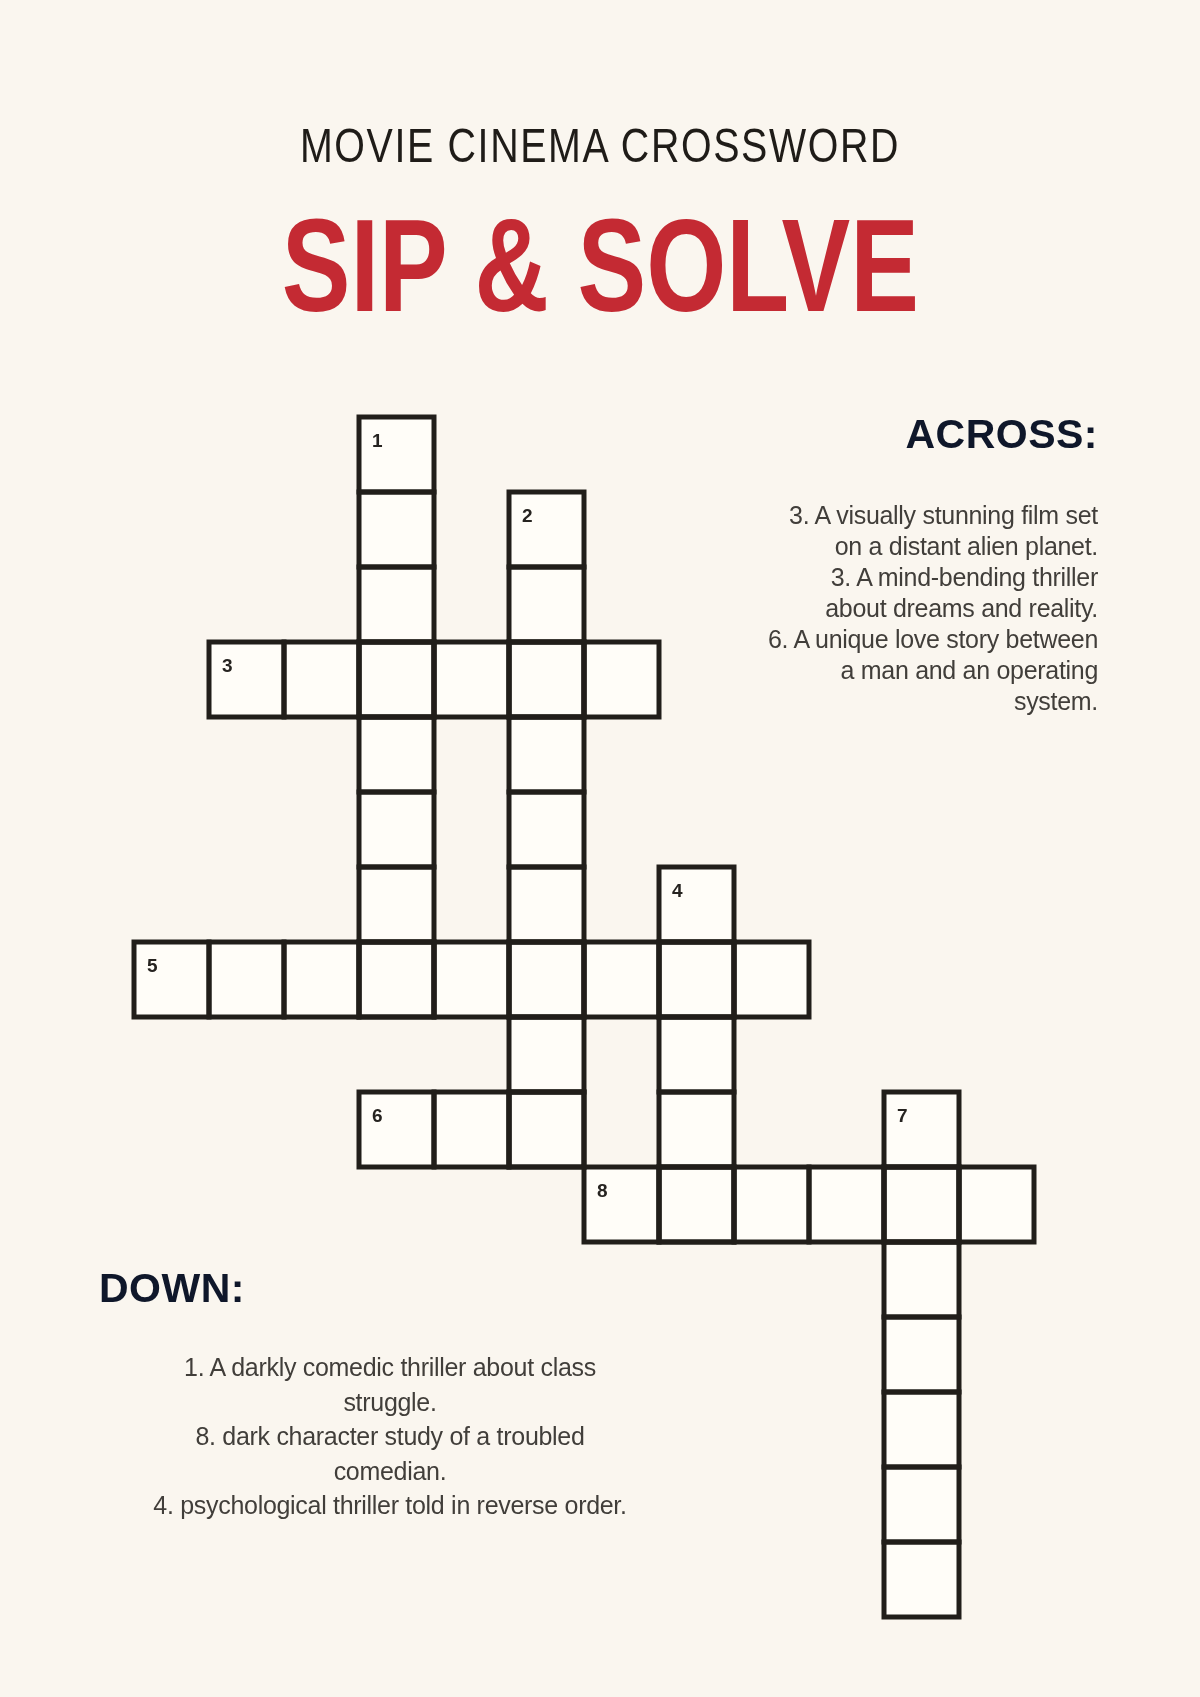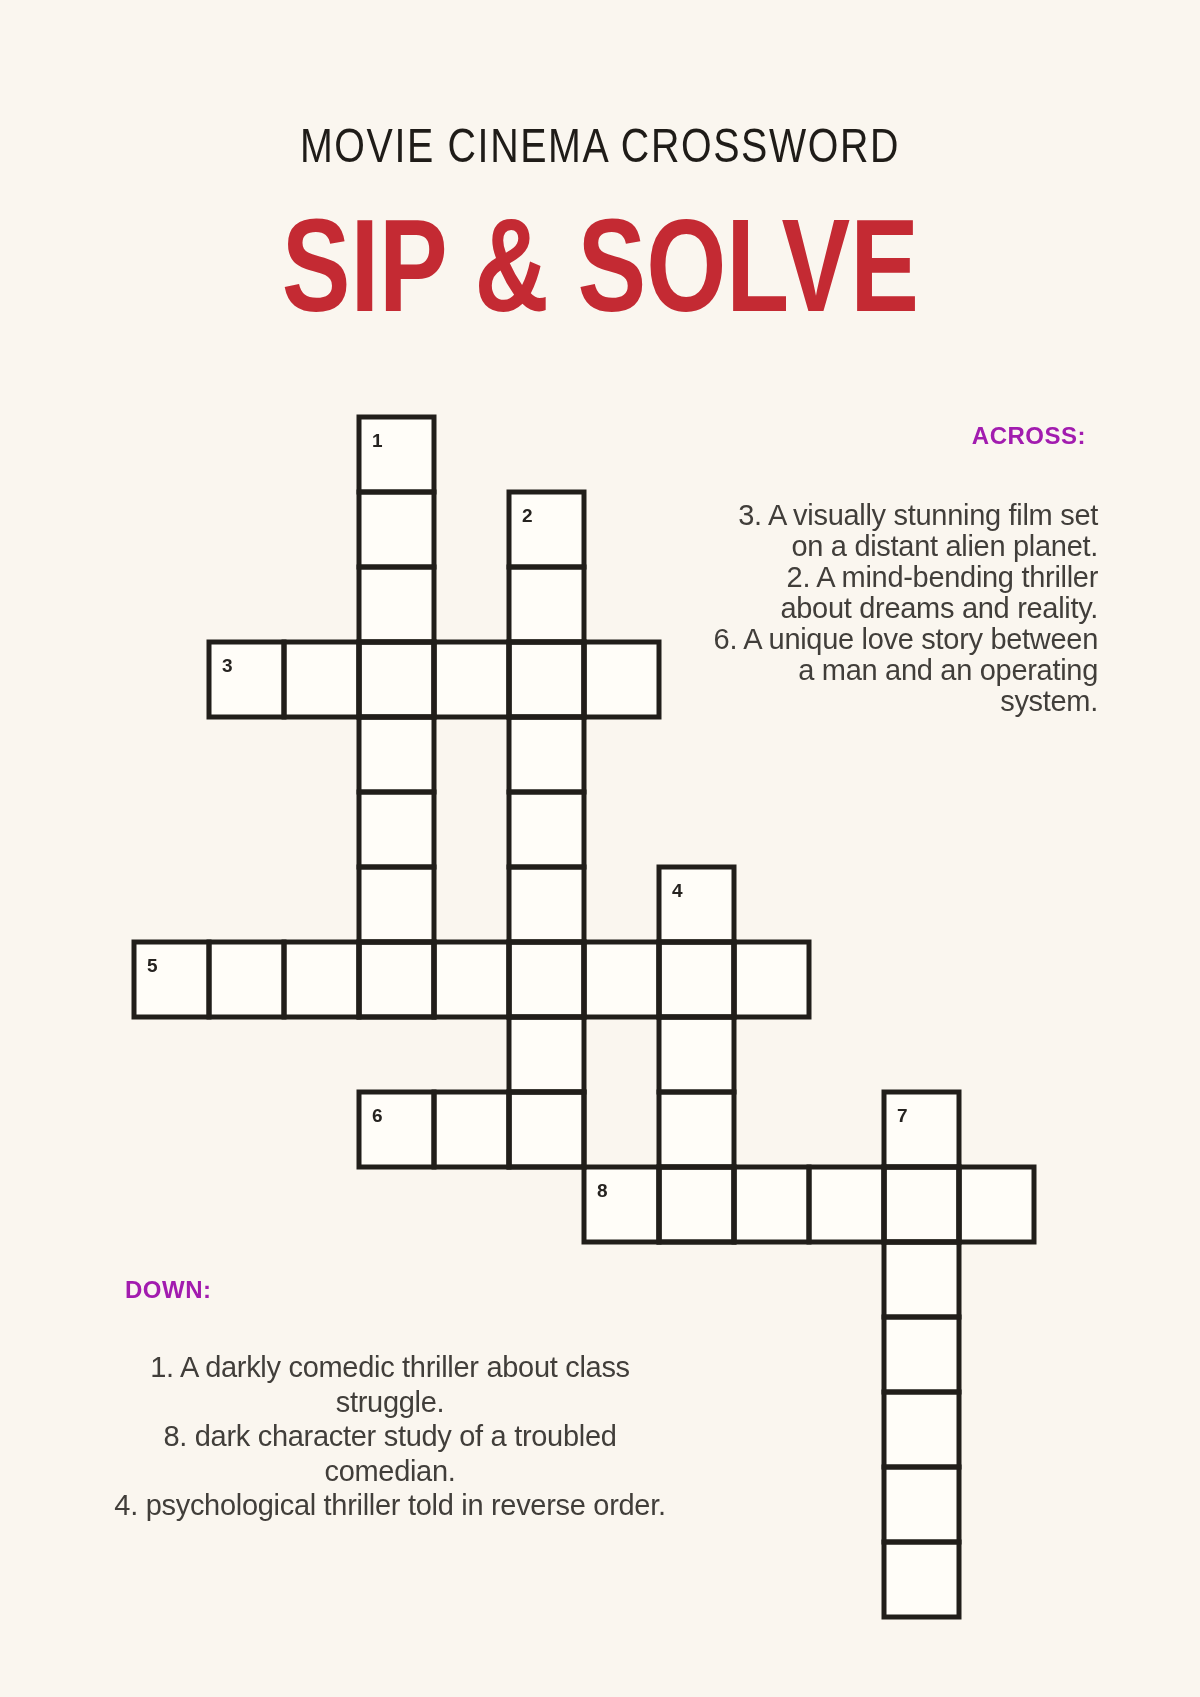--- a/index.html
+++ b/index.html
@@ -27,32 +27,32 @@
     top: 200px; left: 0; width: 1200px;
     text-align: center;
     font-size: 132px;
     font-weight: bold;
     color: #C42A33;
     line-height: 1;
   }
   .main-title .squeeze { display: inline-block; transform: scaleX(0.78); transform-origin: 50% 50%; white-space: nowrap; }
   .section-heading {
     position: absolute;
-    font-size: 24px;
+    font-size: 41px;
     font-weight: bold;
-    color: #a21caf;
+    color: #0f172a;
     letter-spacing: 0.5px;
     line-height: 1.2;
-    margin: 12px;
+    margin: 0;
   }
   .across-heading { top: 410px; right: 102px; text-align: right; }
-  .down-heading   { top: 1264px; left: 113px; text-align: right; }
+  .down-heading   { top: 1264px; left: 99px; text-align: right; }
   .clues {
     position: absolute;
-    font-size: 29px;
+    font-size: 25px;
     color: #413E3A;
     letter-spacing: -0.3px;
   }
   .clues .clue { white-space: pre-line; }
   .across-clues { top: 500px; right: 102px; width: 460px; text-align: right; line-height: 31px; }
   .down-clues   { top: 1350px; left: 110px; width: 560px; text-align: center; line-height: 34.5px; }
   .grid-svg { position: absolute; top: 0; left: 0; }
 </style>
 </head>
 <body>
@@ -181,21 +181,21 @@
       <text x="147" y="972" fill="#262320" font-size="19" font-weight="bold" font-family="Liberation Sans, sans-serif">5</text>
       <text x="372" y="1122" fill="#262320" font-size="19" font-weight="bold" font-family="Liberation Sans, sans-serif">6</text>
       <text x="897" y="1122" fill="#262320" font-size="19" font-weight="bold" font-family="Liberation Sans, sans-serif">7</text>
       <text x="597" y="1197" fill="#262320" font-size="19" font-weight="bold" font-family="Liberation Sans, sans-serif">8</text>
     </svg>
 
   <h2 class="section-heading across-heading">ACROSS:</h2>
   <div class="clues across-clues" id="across-clues">
       <div class="clue">3. A visually stunning film set
 on a distant alien planet.</div>
-      <div class="clue">2. A mind-bending thriller
+      <div class="clue">3. A mind-bending thriller
 about dreams and reality.</div>
       <div class="clue">6. A unique love story between
 a man and an operating
 system.</div>
     </div>
 
   <h2 class="section-heading down-heading">DOWN:</h2>
   <div class="clues down-clues" id="down-clues">
       <div class="clue">1. A darkly comedic thriller about class
 struggle.</div>

